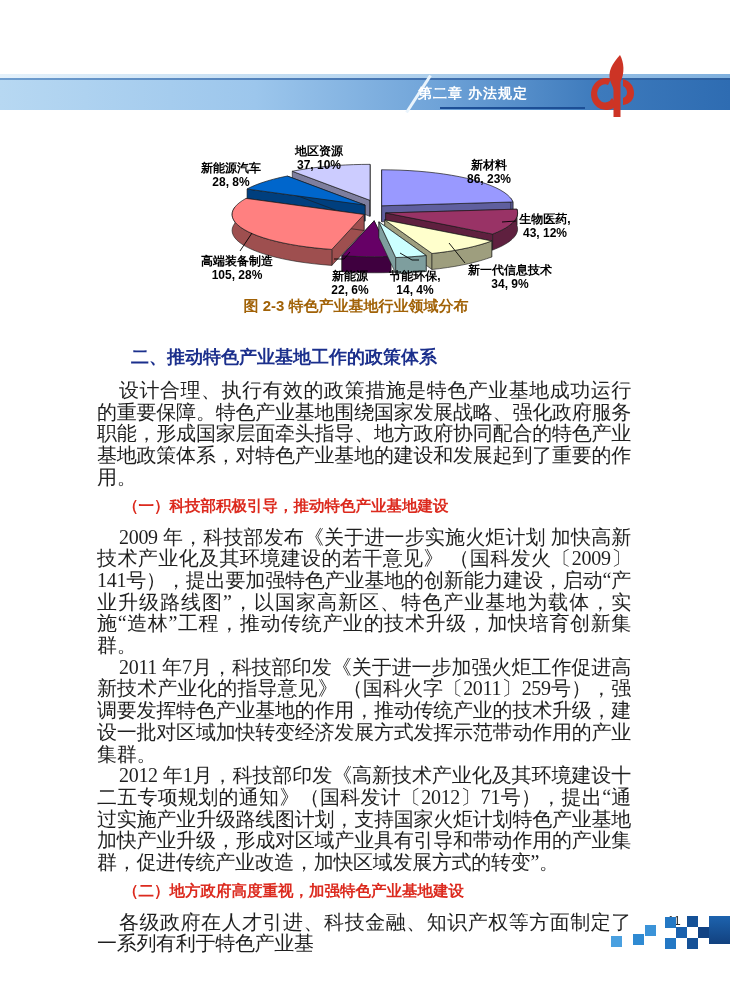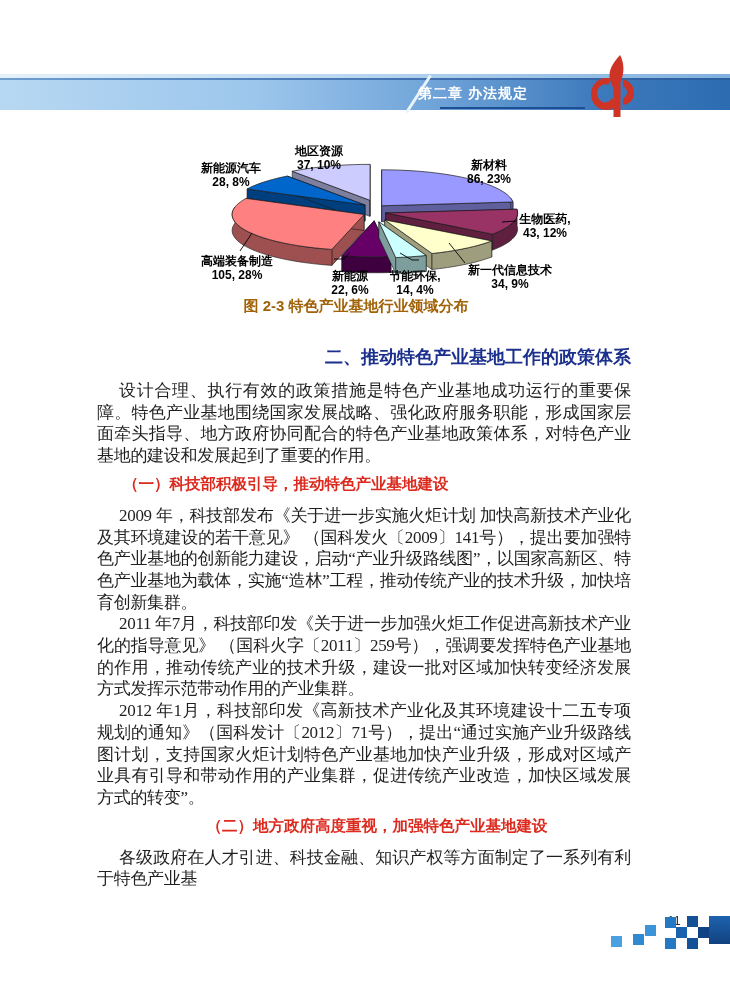--- a/index.html
+++ b/index.html
@@ -21,25 +21,25 @@
     font-family:"Liberation Sans","DejaVu Sans",sans-serif;font-weight:bold;font-size:14px;letter-spacing:1px;}
   .logo{position:absolute;left:586px;top:54px;width:52px;height:64px;}
   
   .figure{position:absolute;left:0;top:130px;width:730px;height:180px;}
   .pie-label{font-family:"Liberation Sans","DejaVu Sans",sans-serif;font-weight:bold;font-size:12px;fill:#000;}
   .figure-caption{position:absolute;left:0;top:297px;width:712px;text-align:center;
     font-family:"Liberation Sans","DejaVu Sans",sans-serif;font-weight:bold;font-size:15px;color:#a16207;}
   
   .content{position:absolute;left:97px;top:345px;width:534px;}
   .content h2{margin:0 0 11px 0;padding-left:34px;font-size:18px;line-height:24px;
-    font-weight:bold;color:#1b2f8c;font-family:"Liberation Serif","DejaVu Serif",serif;text-align:right;}
+    font-weight:bold;color:#1b2f8c;font-family:"Liberation Serif","DejaVu Serif",serif;}
   .content h3{margin:6px 0 10px 0;padding-left:26px;font-size:15.5px;line-height:22px;font-weight:bold;color:#dc2a1e;
     font-family:"Liberation Sans","DejaVu Sans",sans-serif;}
-  .content h3.second{text-align:center;}
-  .content p{margin:0;font-size:17px;line-height:21.7px;letter-spacing:-0.3px;color:#1f1f1f;
+  .content h3.second{}
+  .content p{margin:0;font-size:20px;line-height:21.7px;letter-spacing:-0.3px;color:#1f1f1f;
     text-align:justify;text-indent:22px;}
   
   .page-number{position:absolute;left:615px;top:913px;width:22px;text-align:center;
     font-family:"Liberation Sans","DejaVu Sans",sans-serif;font-size:13px;color:#2b2b2b;margin-left:48px;}
   .sq{position:absolute;width:11px;height:11px;}
   .sq1{left:611px;top:936px;background:#4aa0e0;}
   .sq2{left:633px;top:934px;background:#2f8ad2;}
   .sq3{left:645px;top:925px;background:#3b93d8;}
   .sq4{left:665px;top:917px;background:#2478c4;}
   .sq5{left:665px;top:938px;background:#2478c4;}

